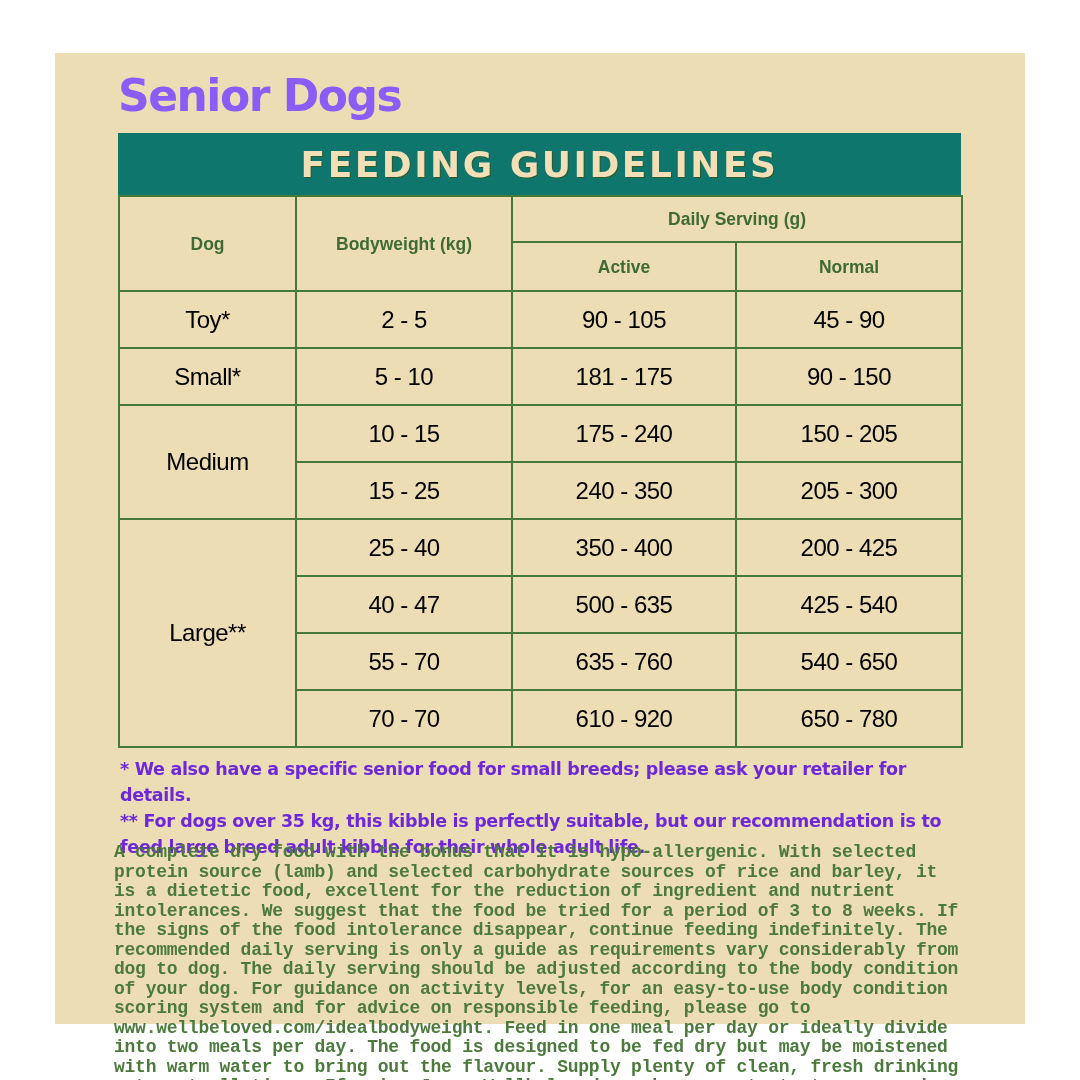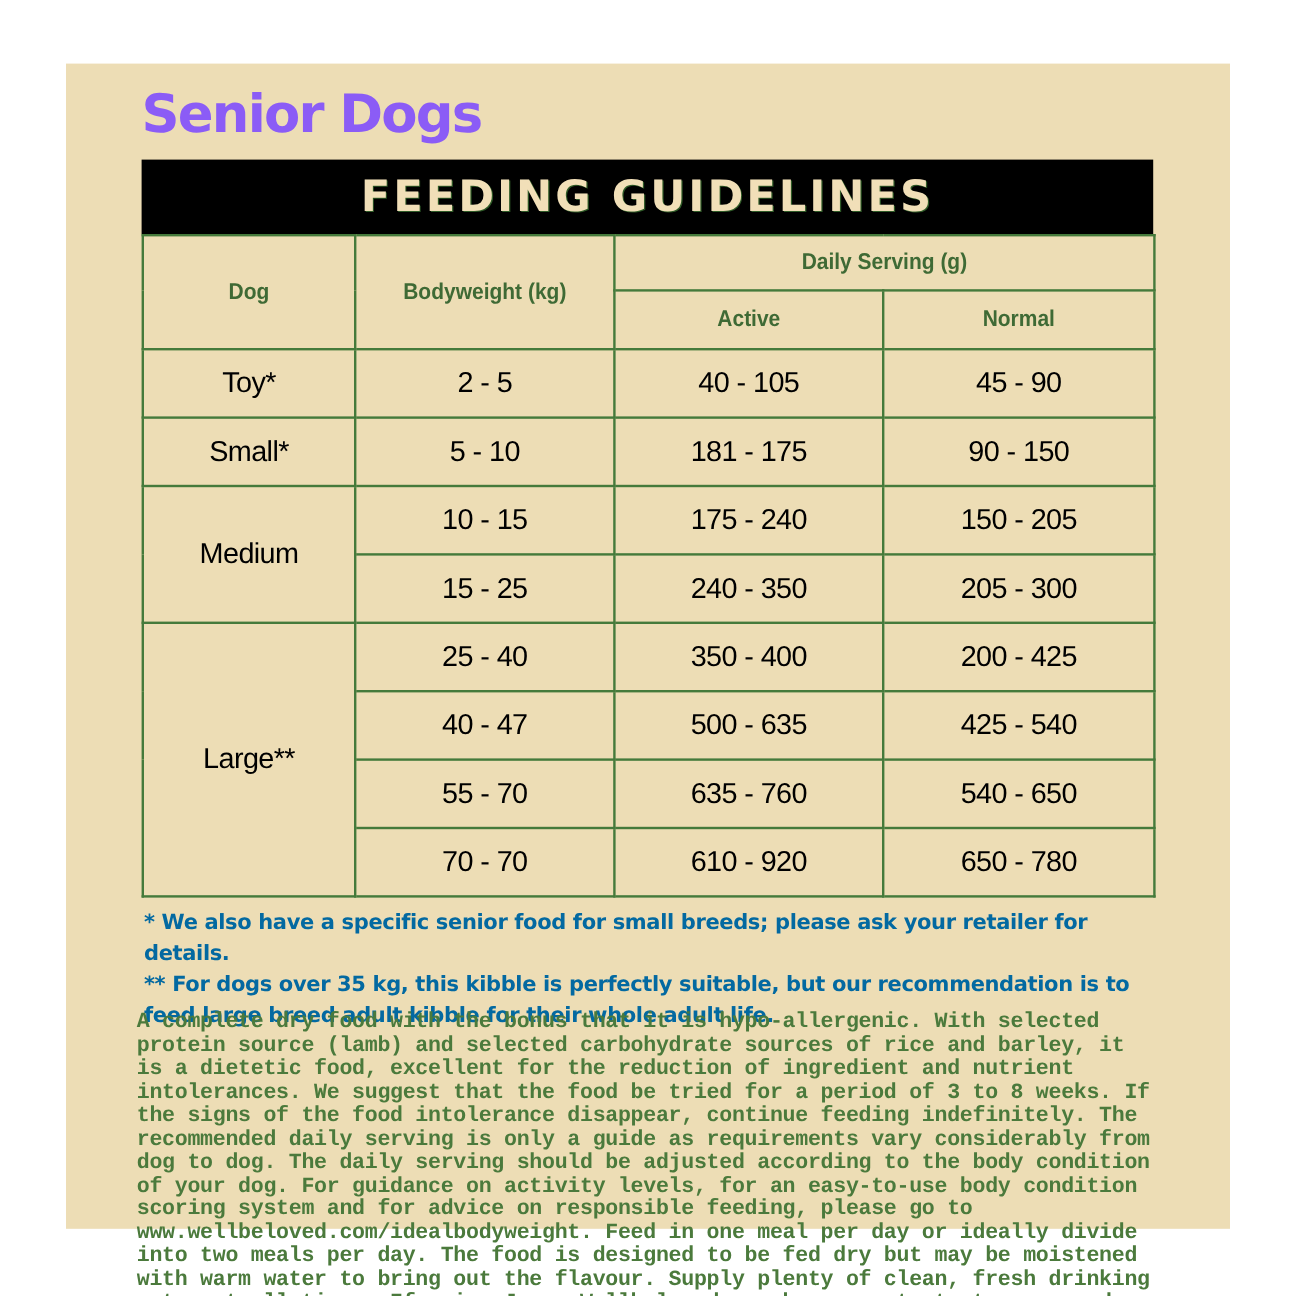--- a/index.html
+++ b/index.html
@@ -13,21 +13,21 @@
     background: #EDDDB5;
   }
   .title {
     position: absolute; left: 118px; top: 68px;
     font-family: "DejaVu Sans", sans-serif; font-weight: bold;
     font-size: 44px; letter-spacing: -1.5px; color: #8b5cf6;
     line-height: 56px;
   }
   .band {
     position: absolute; left: 118px; top: 133px; width: 843px; height: 62px;
-    background: #000000; display: flex; align-items: center; justify-content: center;
+    background: #0f766e; display: flex; align-items: center; justify-content: center;
   }
   .band span {
     font-family: "DejaVu Sans", sans-serif; font-weight: bold;
     font-size: 36px; letter-spacing: 2.5px; color: #F1DFB8;
     text-shadow: 1px 1px 0 #2e5a27;
   }
   table.grid {
     position: absolute; left: 118px; top: 195px; width: 843px;
     border-collapse: collapse; table-layout: fixed;
     color: #3f6a35;
@@ -46,21 +46,21 @@
   .col-dog { width: 177px; }
   .col-bw { width: 216px; }
   .col-act { width: 224px; }
   .col-norm { width: 226px; }
   tr.h1 { height: 46px; }
   tr.h2 { height: 49px; }
   tr.d { height: 57px; }
   .notes {
     position: absolute; left: 120px; top: 756px; width: 840px;
     font-family: "DejaVu Sans", sans-serif; font-size: 17.5px; font-weight: bold;
-    color: #0369a1; line-height: 26px; letter-spacing: -0.3px;
+    color: #6d28d9; line-height: 26px; letter-spacing: -0.3px;
   }
   .notes p { margin: 0; }
   .desc {
     position: absolute; left: 114px; top: 843px; width: 845px;
     font-family: Liberation Mono, monospace; font-size: 18px; font-weight: bold;
     color: #4b7a3c; line-height: 19.5px; letter-spacing: -0.25px;
   }
 </style>
 </head>
 <body>
@@ -87,21 +87,21 @@
     <th colspan="2">Daily Serving (g)</th>
   </tr>
   <tr class="h2">
     <th>Active</th>
     <th>Normal</th>
   </tr>
 
   <tr class="d">
     <td>Toy*</td>
     <td>2 - 5</td>
-    <td>40 - 105</td>
+    <td>90 - 105</td>
     <td>45 - 90</td>
   </tr>
 
   <tr class="d">
     <td>Small*</td>
     <td>5 - 10</td>
     <td>181 - 175</td>
     <td>90 - 150</td>
   </tr>
 

